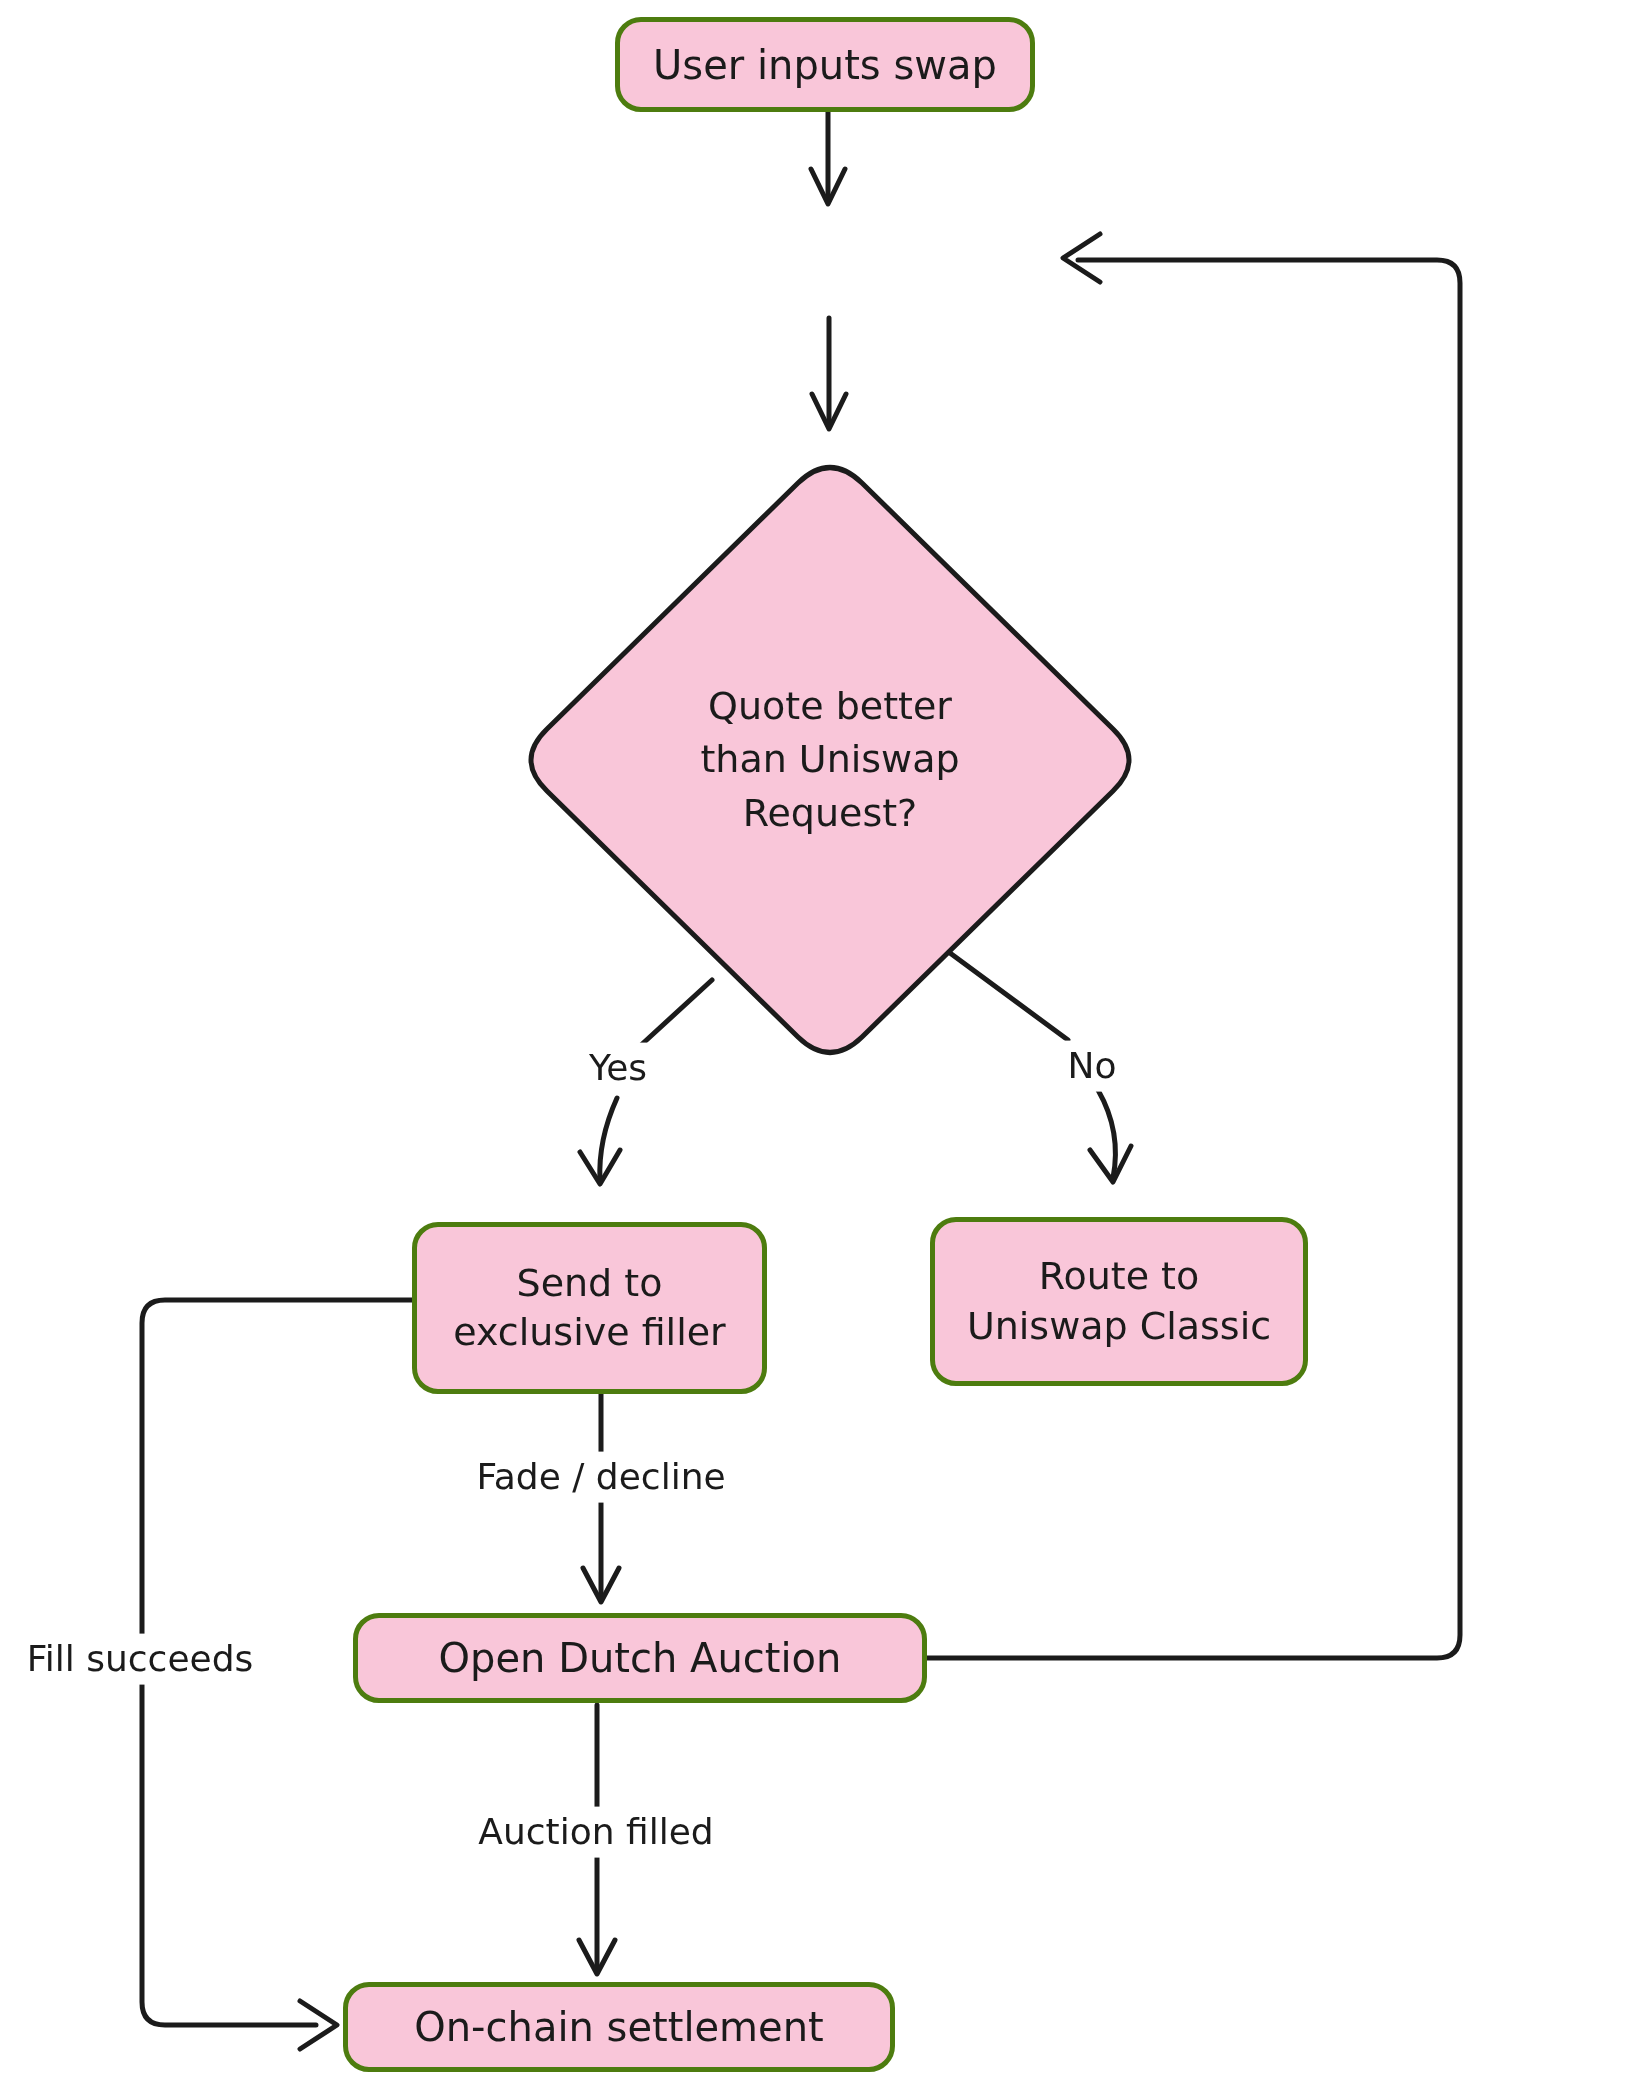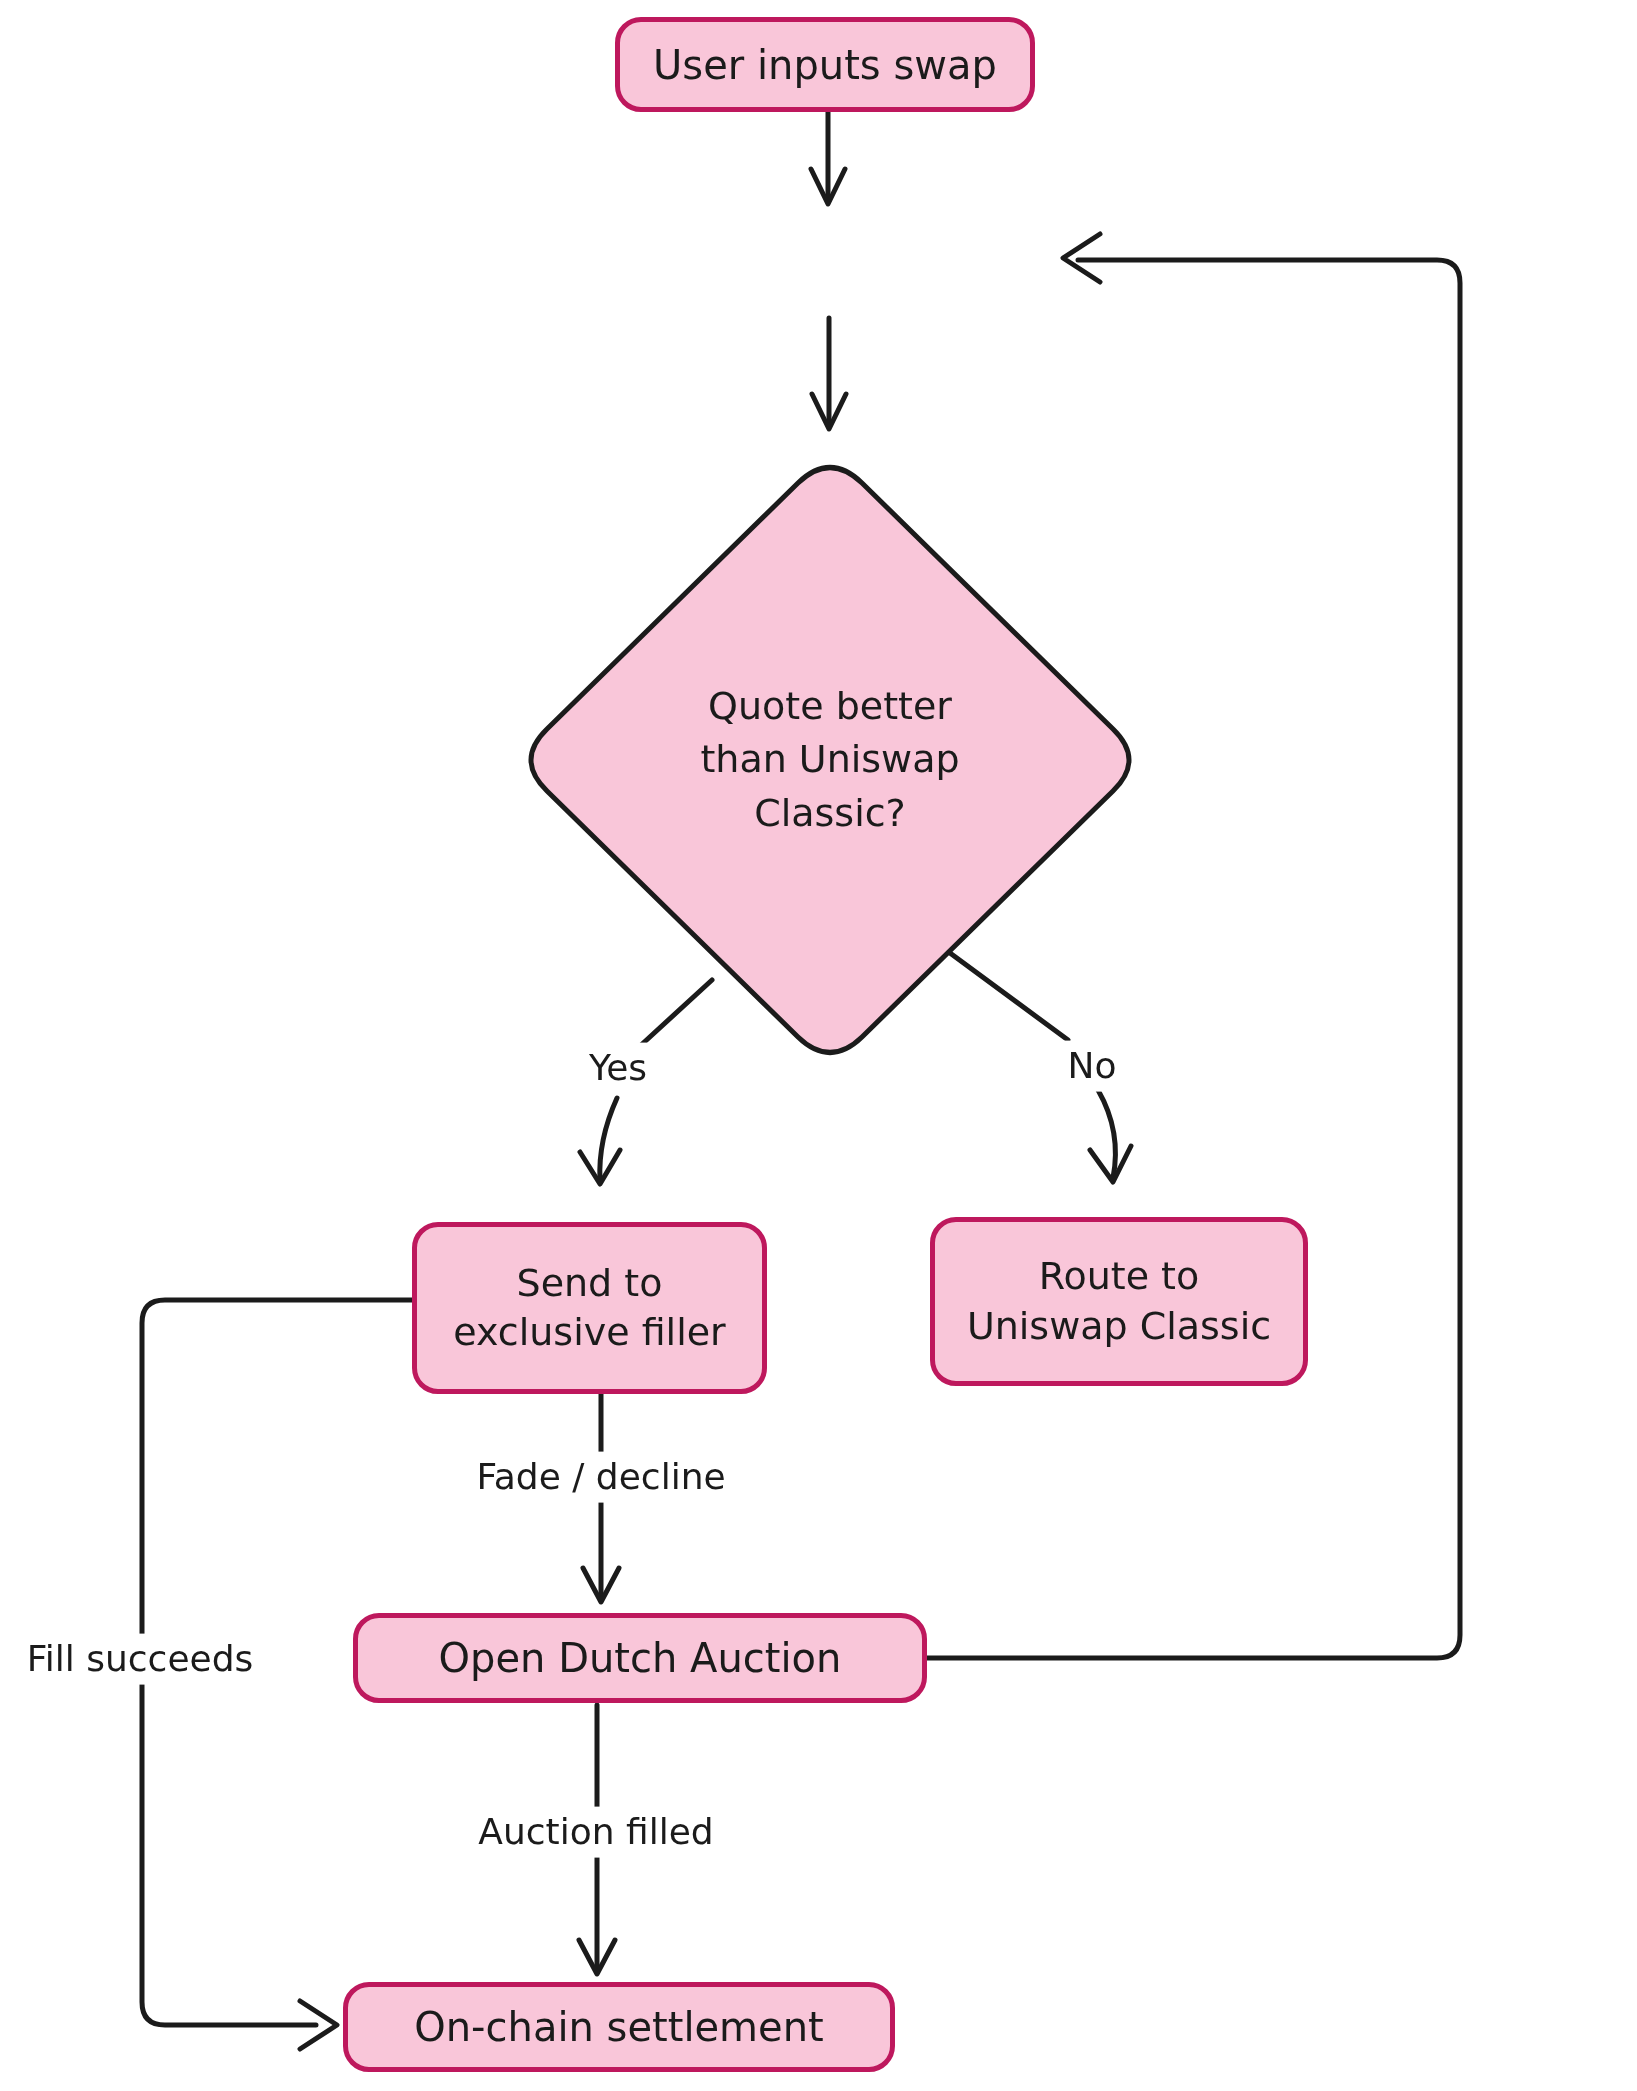--- a/index.html
+++ b/index.html
@@ -15,21 +15,21 @@
   #edges {
     position: absolute;
     left: 0; top: 0;
     width: 1637px; height: 2091px;
     z-index: 1;
   }
   .node {
     position: absolute;
     z-index: 2;
     background: #f9c6d9;
-    border: 5px solid #be185d;
+    border: 5px solid #4d7c0f;
     border-radius: 26px;
     display: flex;
     align-items: center;
     justify-content: center;
     text-align: center;
     font-size: 40px;
     line-height: 1.3;
     box-sizing: border-box;
   }
   .node.small-text { font-size: 38px; margin-top: 24px; }
@@ -91,21 +91,21 @@
 
     <path d="M 833 1658 L 1437 1658 Q 1460 1658 1460 1635 L 1460 283 Q 1460 260 1437 260 L 1078 260"></path>
     <path d="M 1100 234 L 1063 258 L 1100 282"></path>
   </svg>
 
   <div class="node" style="left:615px; top:17px; width:420px; height:95px;">User inputs swap</div>
 
 
   <div class="decision-text preline" style="left:630px; top:655px; width:400px; height:210px;">Quote better
 than Uniswap
-Classic?</div>
+Request?</div>
 
   <div class="node small-text preline" style="left:412px; top:1198px; width:355px; height:172px;">Send to
 exclusive filler</div>
 
   <div class="node small-text preline" style="left:930px; top:1193px; width:378px; height:169px;">Route to
 Uniswap Classic</div>
 
   <div class="node" style="left:353px; top:1613px; width:574px; height:90px;">Open Dutch Auction</div>
 
   <div class="node" style="left:343px; top:1982px; width:552px; height:90px;">On-chain settlement</div>

